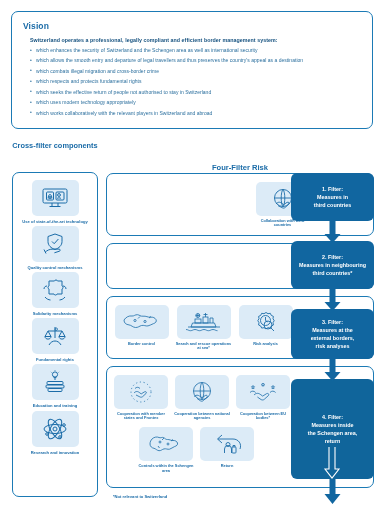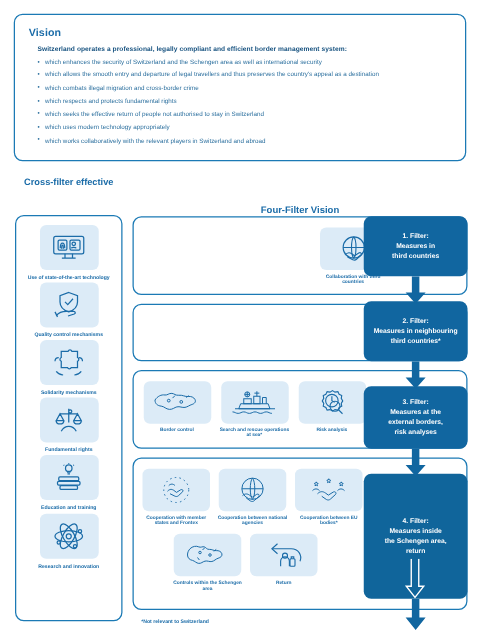--- a/index.html
+++ b/index.html
@@ -131,22 +131,22 @@
       <li>which enhances the security of Switzerland and the Schengen area as well as international security</li>
       <li>which allows the smooth entry and departure of legal travellers and thus preserves the country's appeal as a destination</li>
       <li>which combats illegal migration and cross-border crime</li>
       <li>which respects and protects fundamental rights</li>
       <li>which seeks the effective return of people not authorised to stay in Switzerland</li>
       <li>which uses modern technology appropriately</li>
       <li>which works collaboratively with the relevant players in Switzerland and abroad</li>
     </ul>
   </div>
 
-  <div class="cross-heading">Cross-filter effective</div>
-  <div class="model-heading">Four-Filter Vision</div>
+  <div class="cross-heading">Cross-filter components</div>
+  <div class="model-heading">Four-Filter Risk</div>
 
   <div class="cross-panel">
 
     <div class="cross-item">
       <div class="tile">
         <svg width="30" height="22" viewBox="0 0 30 22" fill="none" stroke="#1b6ca8" stroke-width="1">
           <rect x="3" y="2" width="24" height="14" rx="1.5"></rect>
           <path d="M12 16v3M18 16v3M9.5 19.5h11"></path>
           <rect x="6.5" y="5" width="7" height="8" rx="1"></rect>
           <path d="M8.2 11.5c0-2.2.6-4 1.8-4s1.8 1.8 1.8 4M9.3 12c0-1.8.2-3 .7-3s.7 1.2.7 3"></path>

